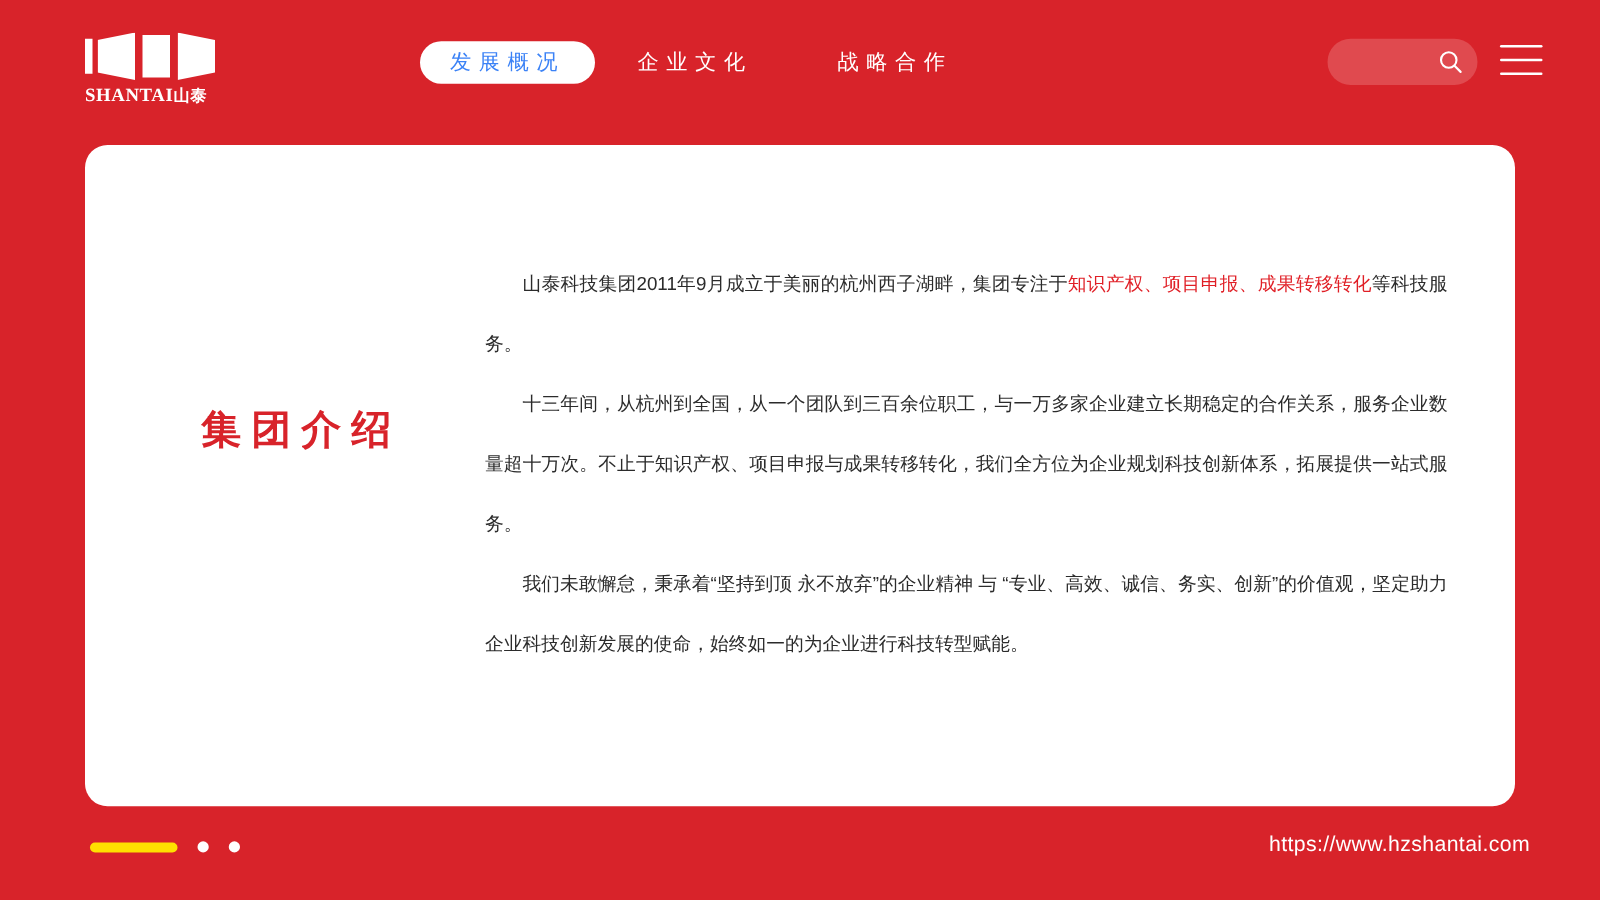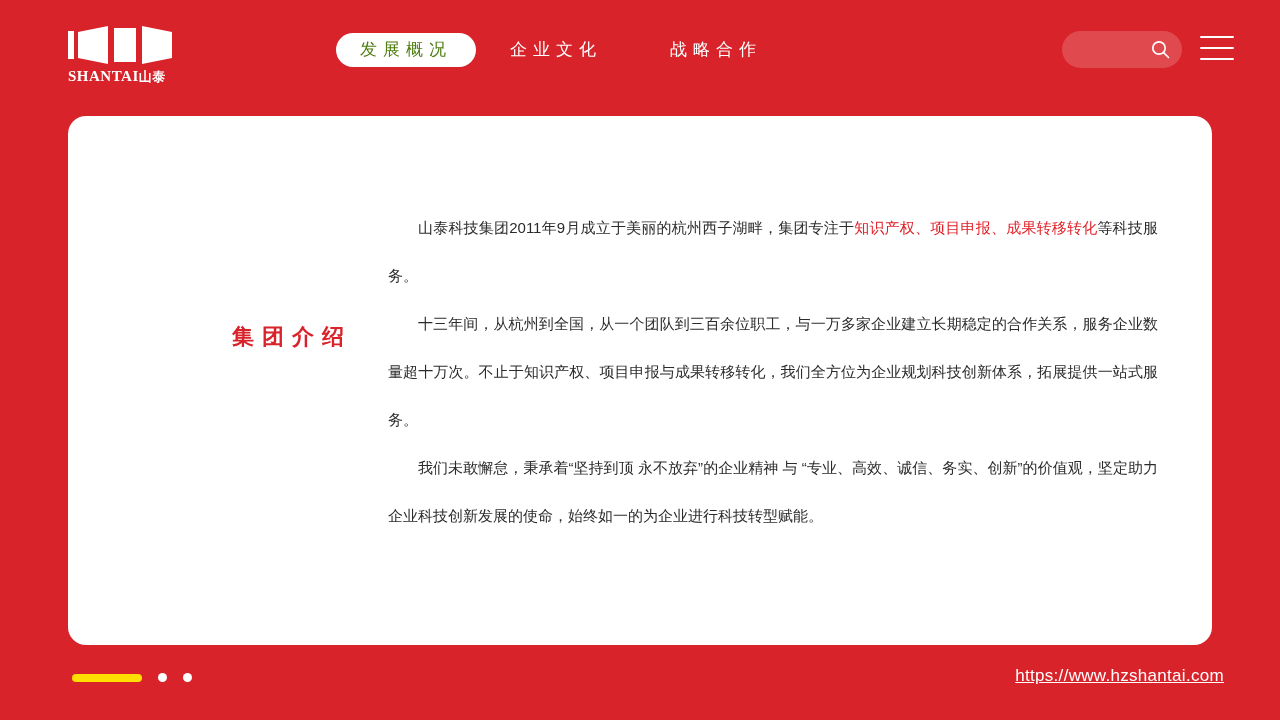--- a/index.html
+++ b/index.html
@@ -62,21 +62,21 @@
     font-size: 17px;
     letter-spacing: 6px;
     padding: 0 34px;
     height: 34px;
     line-height: 34px;
     white-space: nowrap;
     cursor: pointer;
   }
   .nav-item.active {
     background: #ffffff;
-    color: #4d7c0f;
+    color: #3b82f6;
     border-radius: 17px;
     padding: 0 24px;
     font-weight: normal;
   }
 
   .search-box {
     position: absolute;
     left: 1062px; top: 31px;
     width: 120px; height: 37px;
     background: #e04a4f;
@@ -114,25 +114,24 @@
     border-radius: 18px;
   }
   .card-title {
     position: absolute;
     left: 54px; top: 206px;
     width: 230px;
     text-align: center;
   }
   .card-title .cn {
     color: #d8232a;
-    font-size: 22px;
+    font-size: 32px;
     font-weight: bold;
     letter-spacing: 8px;
     margin-left: 8px;
-    text-align: right;
   }
   .card-title .en {
     color: #1a1a1a;
     font-family: "Liberation Serif", serif;
     font-size: 18px;
     font-weight: bold;
     margin-top: 12px;
     letter-spacing: 0.2px;
   }
 
@@ -175,21 +174,20 @@
     border-radius: 50%;
     background: #ffffff;
     cursor: pointer;
   }
   .site-url {
     position: absolute;
     right: 56px; top: 21px;
     color: #ffffff;
     font-size: 17px;
     letter-spacing: 0.3px;
-    text-decoration: underline;
   }
 </style>
 </head>
 <body>
 
 <div class="header">
 
   <div class="logo">
     <div class="logo-mark">
       <div class="bar b1"></div>

